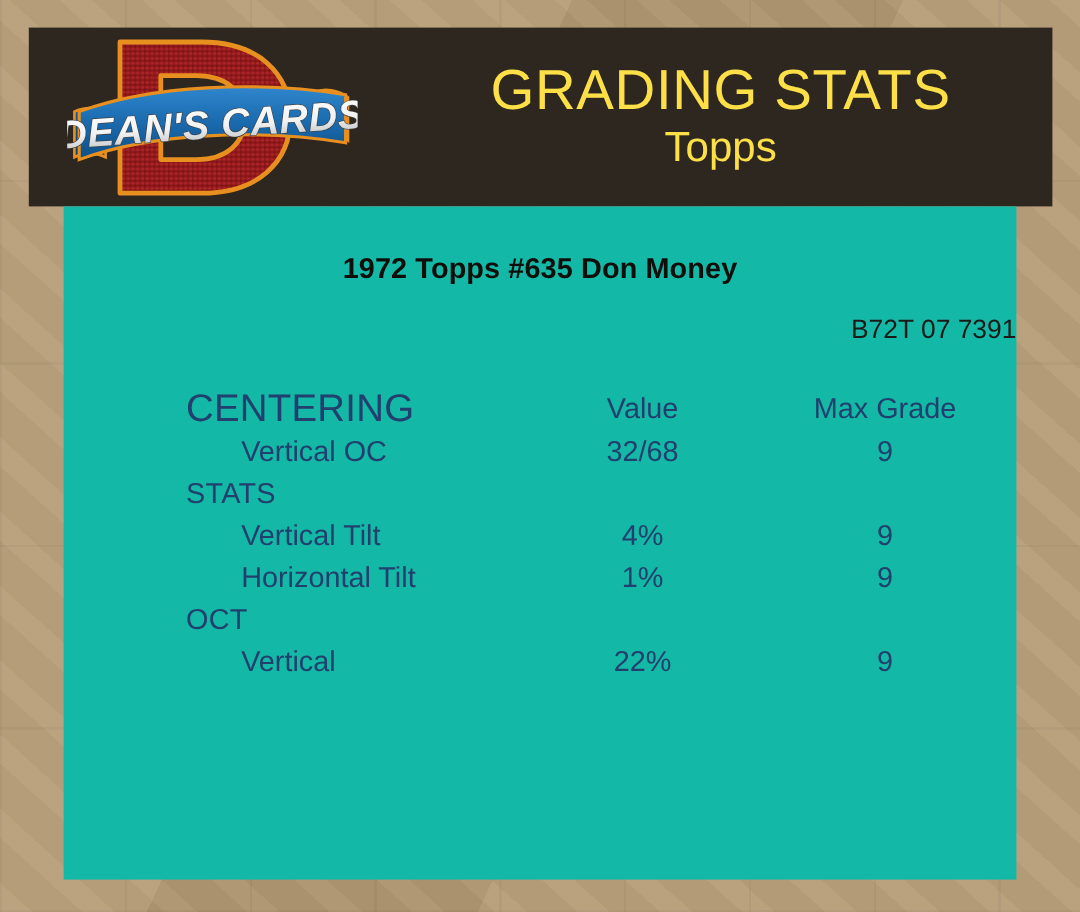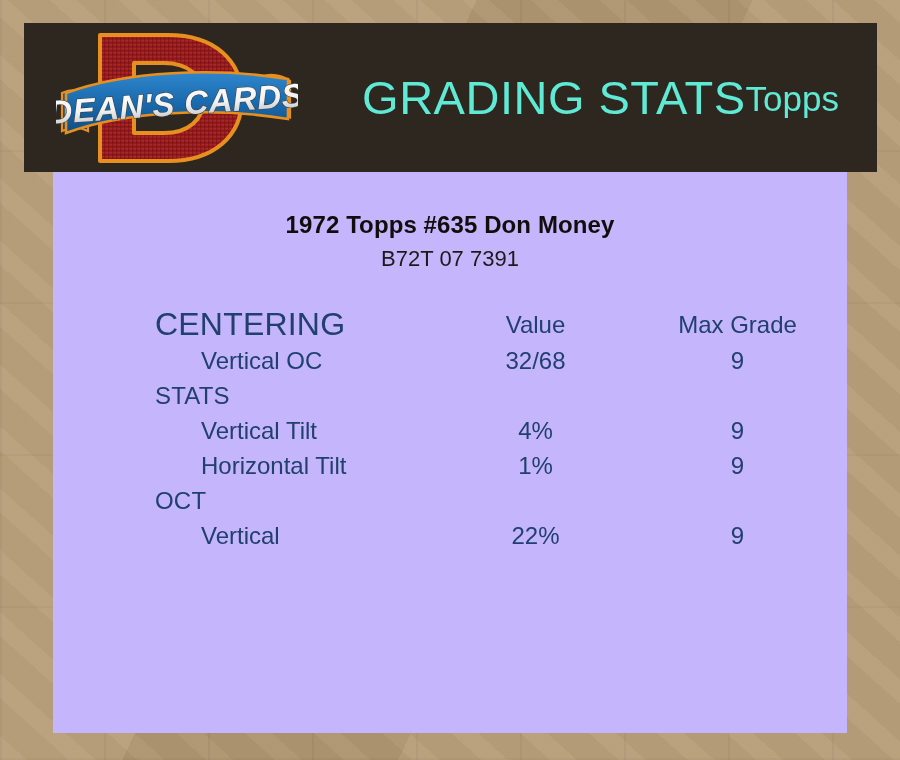--- a/index.html
+++ b/index.html
@@ -46,57 +46,57 @@
     position: absolute;
     left: 32px; top: 4px;
     width: 242px; height: 142px;
   }
   #logo svg { display: block; width: 100%; height: 100%; }
 
   
   #header-titles {
     position: absolute;
     left: 300px; top: 0; width: 553px; height: 149px;
-    display: flex; flex-direction: row;
+    display: flex; flex-direction: column;
     align-items: center; justify-content: center;
-    color: #5eead4;
+    color: #fde047;
   }
   #title-main {
     font-size: 47px; line-height: 1.02;
     letter-spacing: .5px; font-weight: 400;
     white-space: nowrap;
   }
   #title-sub {
     font-size: 35px; line-height: 1.25;
     font-weight: 400; margin-top: 2px;
   }
 
   
   #content-panel {
     position: absolute;
     left: 53px; top: 172px;
     width: 794px; height: 561px;
-    background: #c4b5fd;
+    background: #14b8a6;
   }
 
   
   #card-title {
     text-align: center;
     color: #100e0b;
     font-size: 24px;
     font-weight: bold;
     margin-top: 39px;
     letter-spacing: .1px;
   }
   #card-serial {
-    text-align: center;
+    text-align: right;
     color: #1b1a18;
     font-size: 22px;
     font-weight: 400;
-    margin-top: 7px;
+    margin-top: 23px;
   }
 
   
   #stats-table {
     margin: 34px 0 0 0;
     width: 100%;
     border-collapse: collapse;
     color: #22406d;
   }
   #stats-table col.c-label { width: 390px; }

